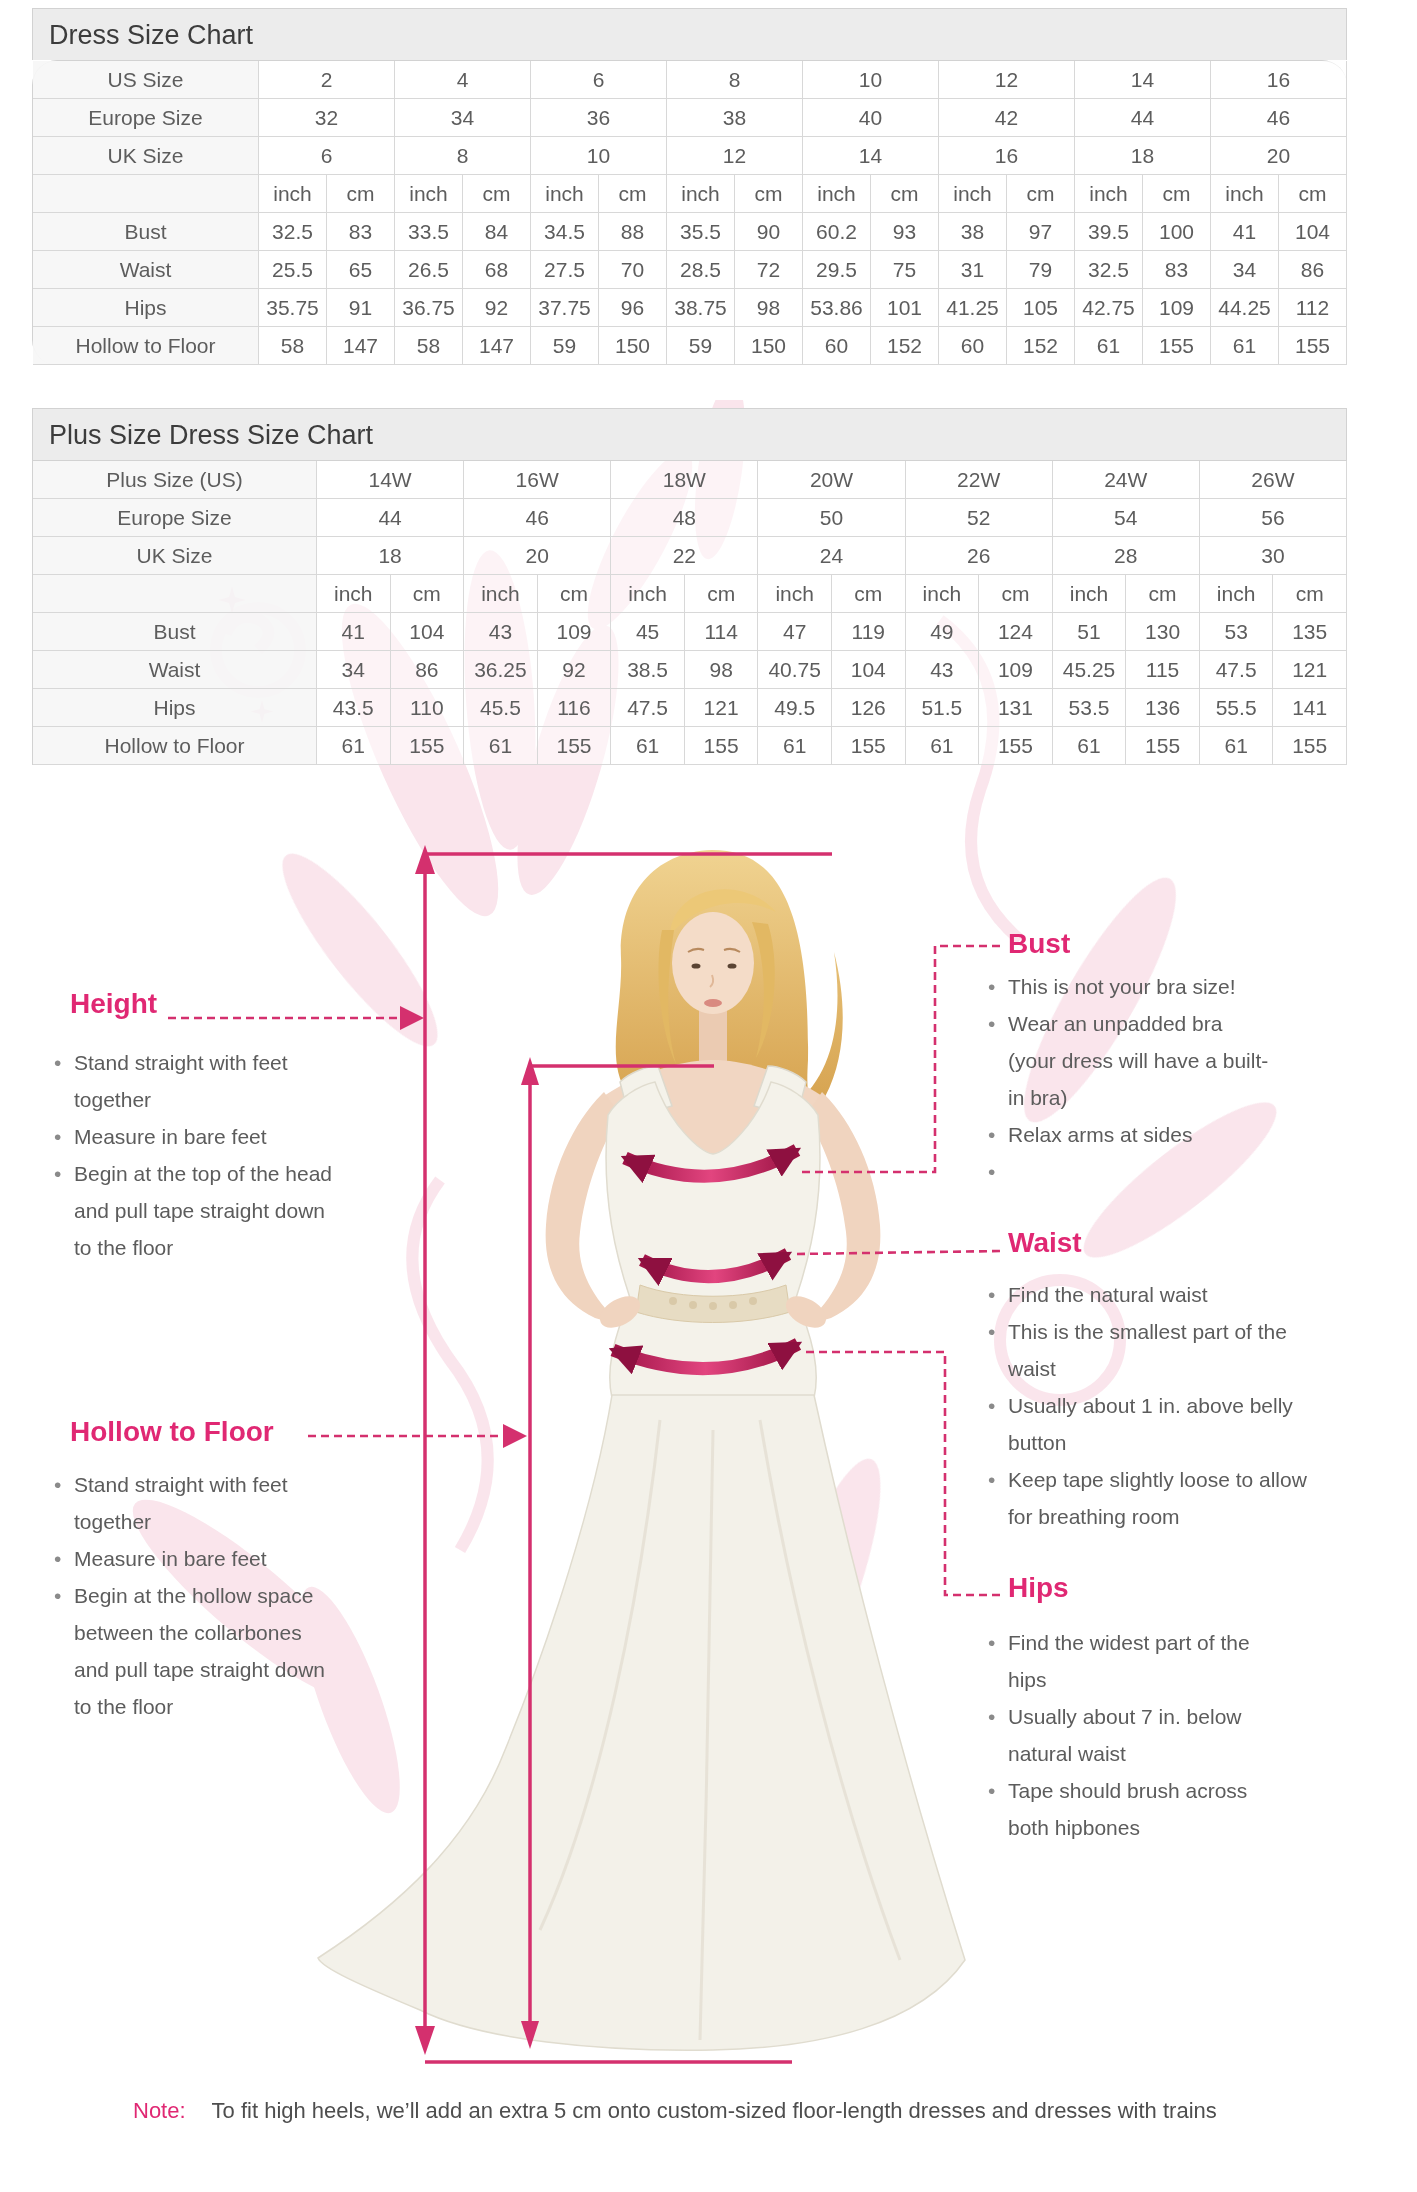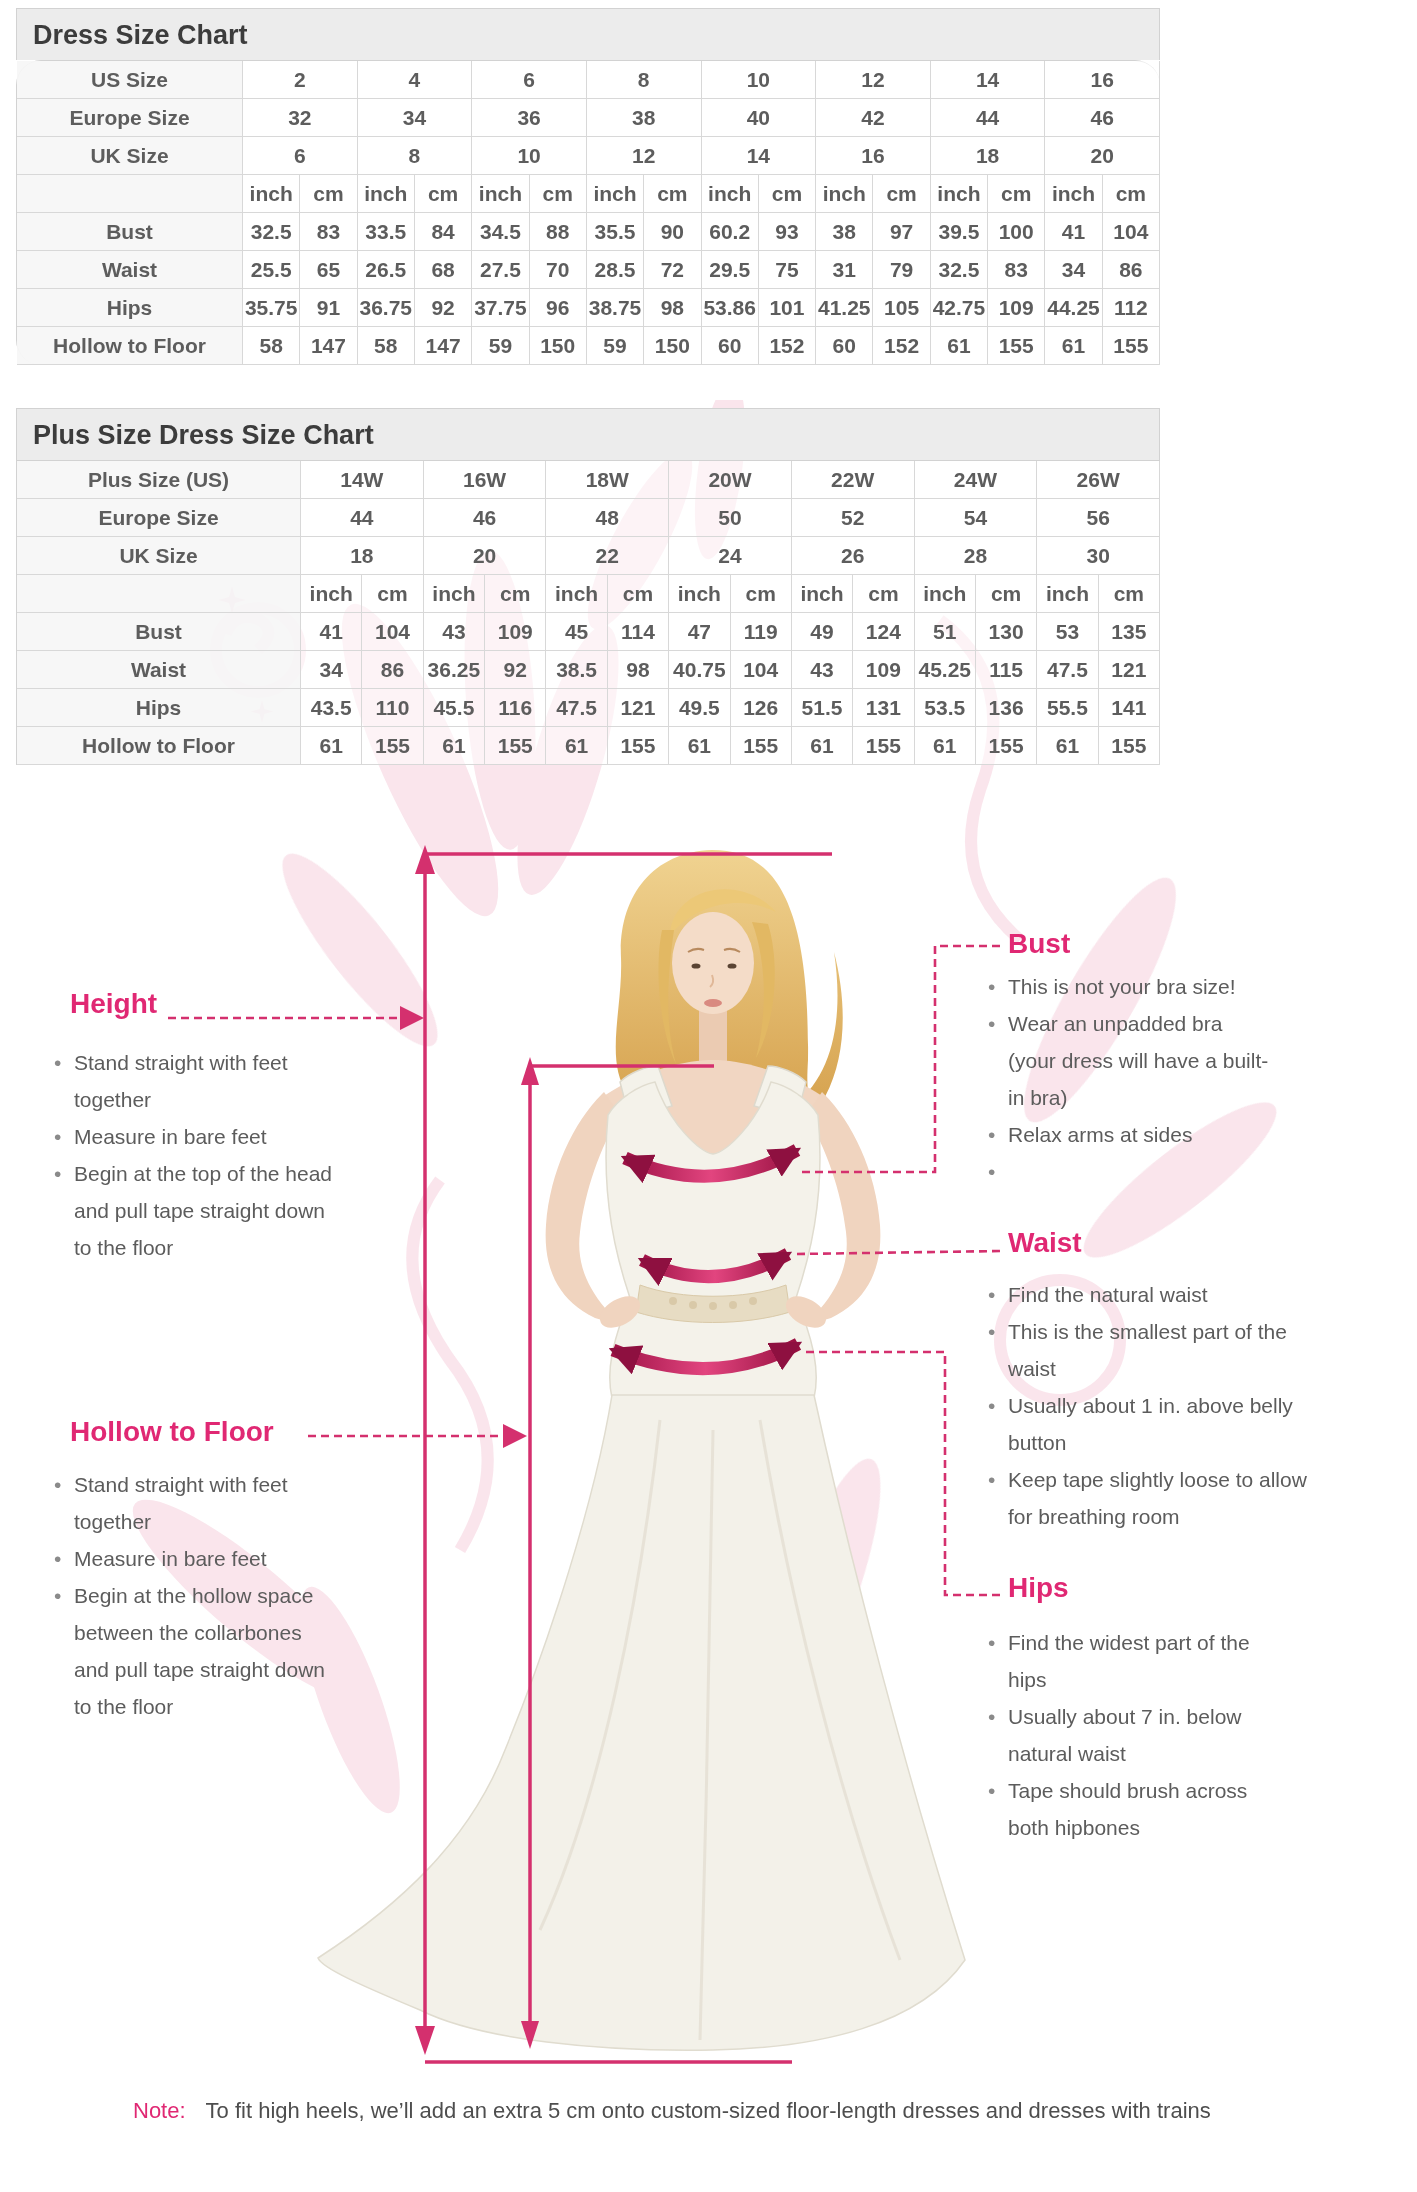--- a/index.html
+++ b/index.html
@@ -1,34 +1,34 @@
 <!DOCTYPE html>
 <html><head>
 <meta charset="utf-8">
 <style>
   html,body{margin:0;padding:0;background:#fff;}
   #page{position:relative;width:1417px;height:2192px;background:#fff;overflow:hidden;
         font-family:"Liberation Sans", sans-serif;}
   
-  .sizetable{position:absolute;left:16px;width:1144px;z-index:2;font-weight:bold;}
+  .sizetable{position:absolute;left:32px;width:1315px;z-index:2;}
   .ttl{height:52px;line-height:52px;background:#ececec;border:1px solid #d2d2d2;border-bottom:none;
        padding-left:16px;font-size:27px;color:#3c3c3c;box-sizing:border-box;}
   .grid{display:grid;grid-auto-rows:38px;border-top:1px solid #d2d2d2;border-left:1px solid #d2d2d2;}
   .c{border-right:1px solid #d8d8d8;border-bottom:1px solid #d8d8d8;display:flex;
      align-items:center;justify-content:center;font-size:21px;color:#5d5d5d;background:rgba(255,255,255,.55);}
   .lbl{background:rgba(246,246,246,.92);}
   .span2{grid-column:span 2;}
   
   .ghead{position:absolute;z-index:4;font-size:28px;font-weight:bold;color:#e02873;white-space:nowrap;}
   .bullets{position:absolute;z-index:4;font-size:21px;line-height:37px;color:#5c5c5c;}
   .bullets .li{position:relative;padding-left:22px;}
   .bullets .dot{position:absolute;left:2px;top:0;color:#8a8a8a;}
   
   #note{position:absolute;left:133px;top:2098px;z-index:4;font-size:22px;color:#4e4e4e;}
-  #note .nl{color:#e02873;margin-right:20px;}
+  #note .nl{color:#e02873;margin-right:26px;}
   
   .lay{position:absolute;left:0;pointer-events:none;}
 </style>
 </head>
 <body>
 
 <div id="page">
 
   <svg class="lay" style="top:400px;z-index:1;" width="1417" height="1500" viewBox="0 400 1417 1500">
     <g fill="#f2c2d2" opacity="0.42">

